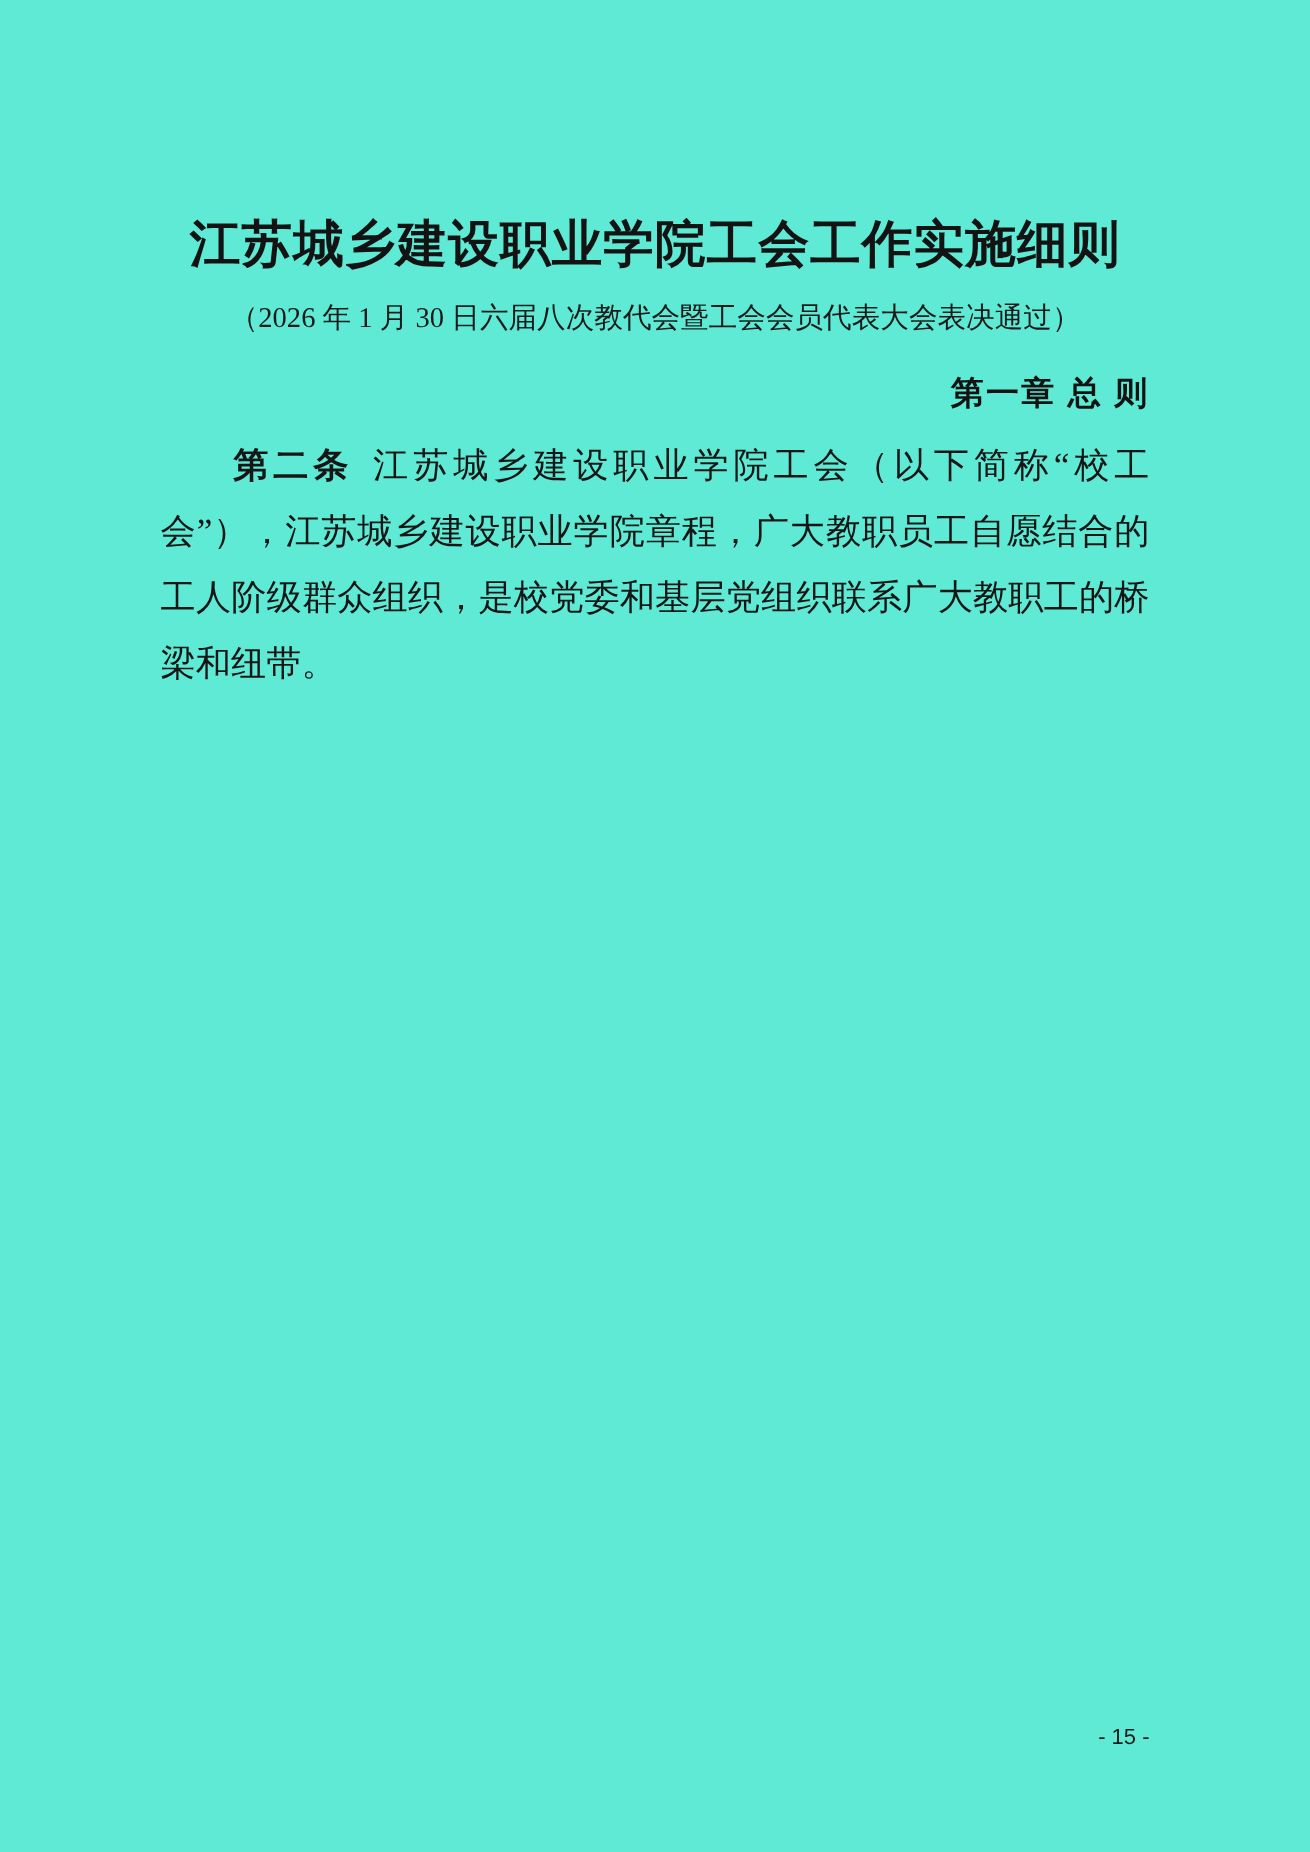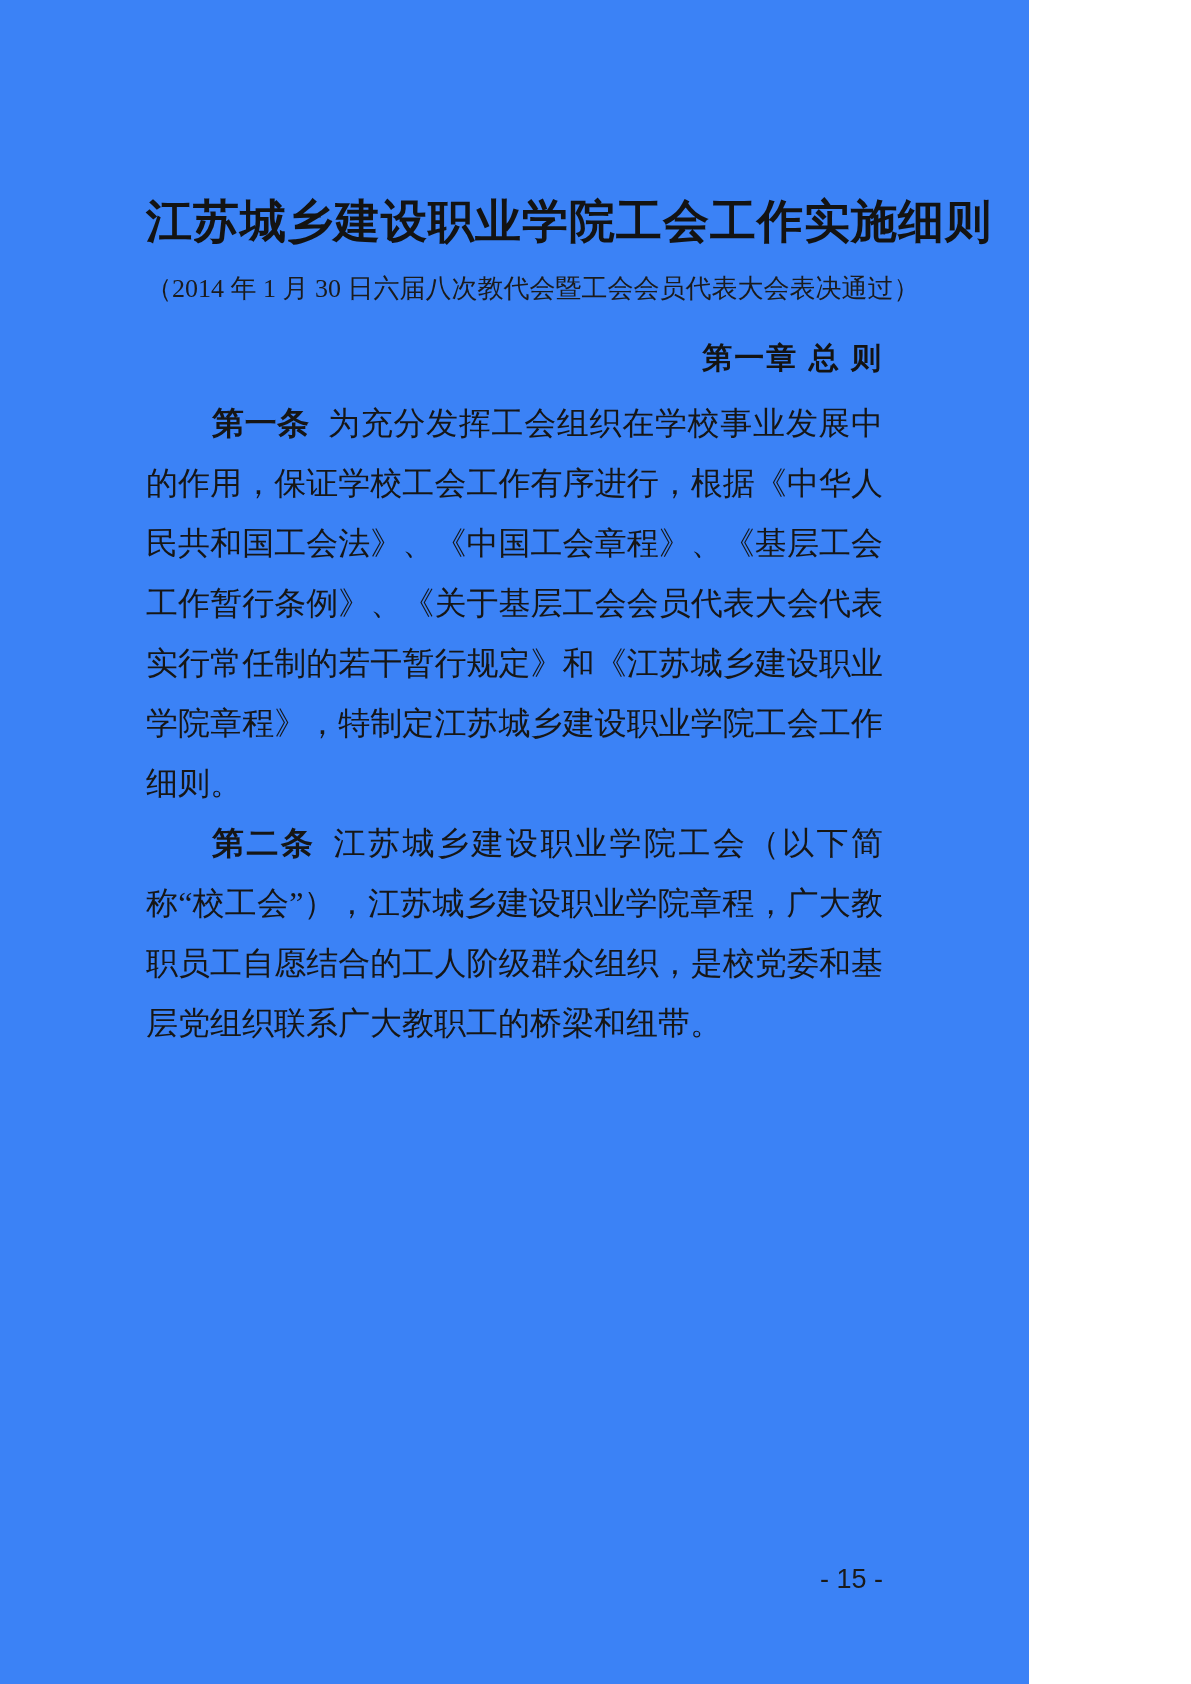--- a/index.html
+++ b/index.html
@@ -2,23 +2,23 @@
 <html><head>
 <meta charset="utf-8">
 <style>
   html, body {
     margin: 0;
     padding: 0;
     background: #ffffff;
   }
   .page {
     position: relative;
-    width: 1029px;
+    width: 1191px;
     height: 1684px;
-    background: #3b82f6;
+    background: #5eead4;
     color: #131313;
     font-family: "Liberation Serif", "DejaVu Serif", serif;
     overflow: hidden;
   }
   .content {
     padding: 193px 146px 0 146px;
   }
   .doc-title {
     margin: 0;
     font-size: 46px;
@@ -57,34 +57,33 @@
     text-indent: 66px;
   }
   .article-lead {
     font-weight: bold;
     margin-right: 18px;
   }
   .page-number {
     position: absolute;
     top: 1563px;
     right: 146px;
-    font-size: 27px;
+    font-size: 20px;
     line-height: 32px;
     font-family: "Liberation Sans", "DejaVu Sans", sans-serif;
     color: #1a1a1a;
     margin-left: 24px;
   }
 </style>
 </head>
 <body>
 
 <div class="page">
   <div class="content">
     <h1 class="doc-title">江苏城乡建设职业学院工会工作实施细则</h1>
-    <div class="doc-subtitle">（2014 年 1 月 30 日六届八次教代会暨工会会员代表大会表决通过）</div>
+    <div class="doc-subtitle">（2026 年 1 月 30 日六届八次教代会暨工会会员代表大会表决通过）</div>
     <h2 class="chapter-heading">第一章 总 则</h2>
     <div class="body-text" id="document-body">
-        <p><span class="article-lead">第一条</span><span>为充分发挥工会组织在学校事业发展中的作用，保证学校工会工作有序进行，根据《中华人民共和国工会法》、《中国工会章程》、《基层工会工作暂行条例》、《关于基层工会会员代表大会代表实行常任制的若干暂行规定》和《江苏城乡建设职业学院章程》，特制定江苏城乡建设职业学院工会工作细则。</span></p>
         <p><span class="article-lead">第二条</span><span>江苏城乡建设职业学院工会（以下简称“校工会”），江苏城乡建设职业学院章程，广大教职员工自愿结合的工人阶级群众组织，是校党委和基层党组织联系广大教职工的桥梁和纽带。</span></p>
       </div>
   </div>
   <div class="page-number">- 15 -</div>
 </div>
 
 </body></html>

